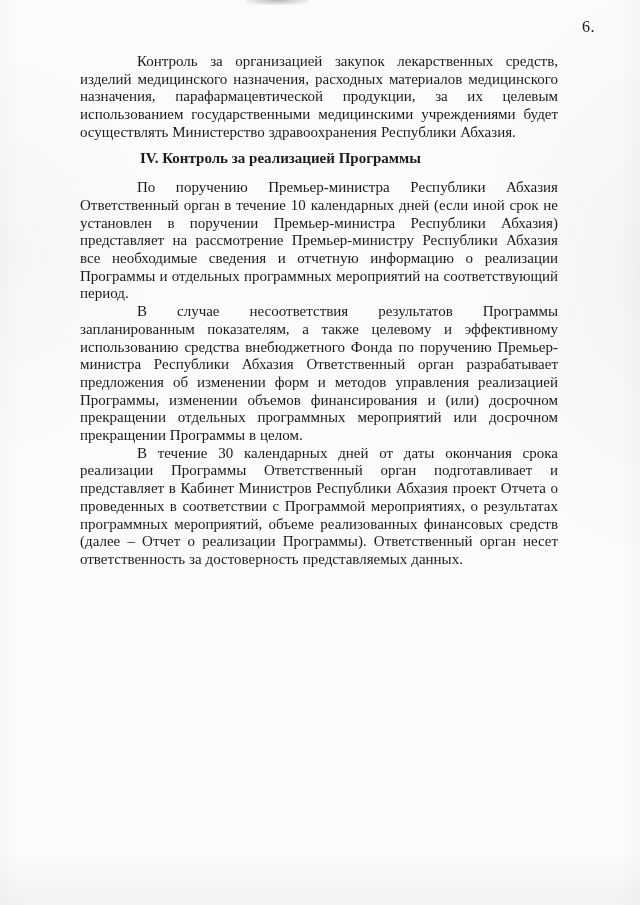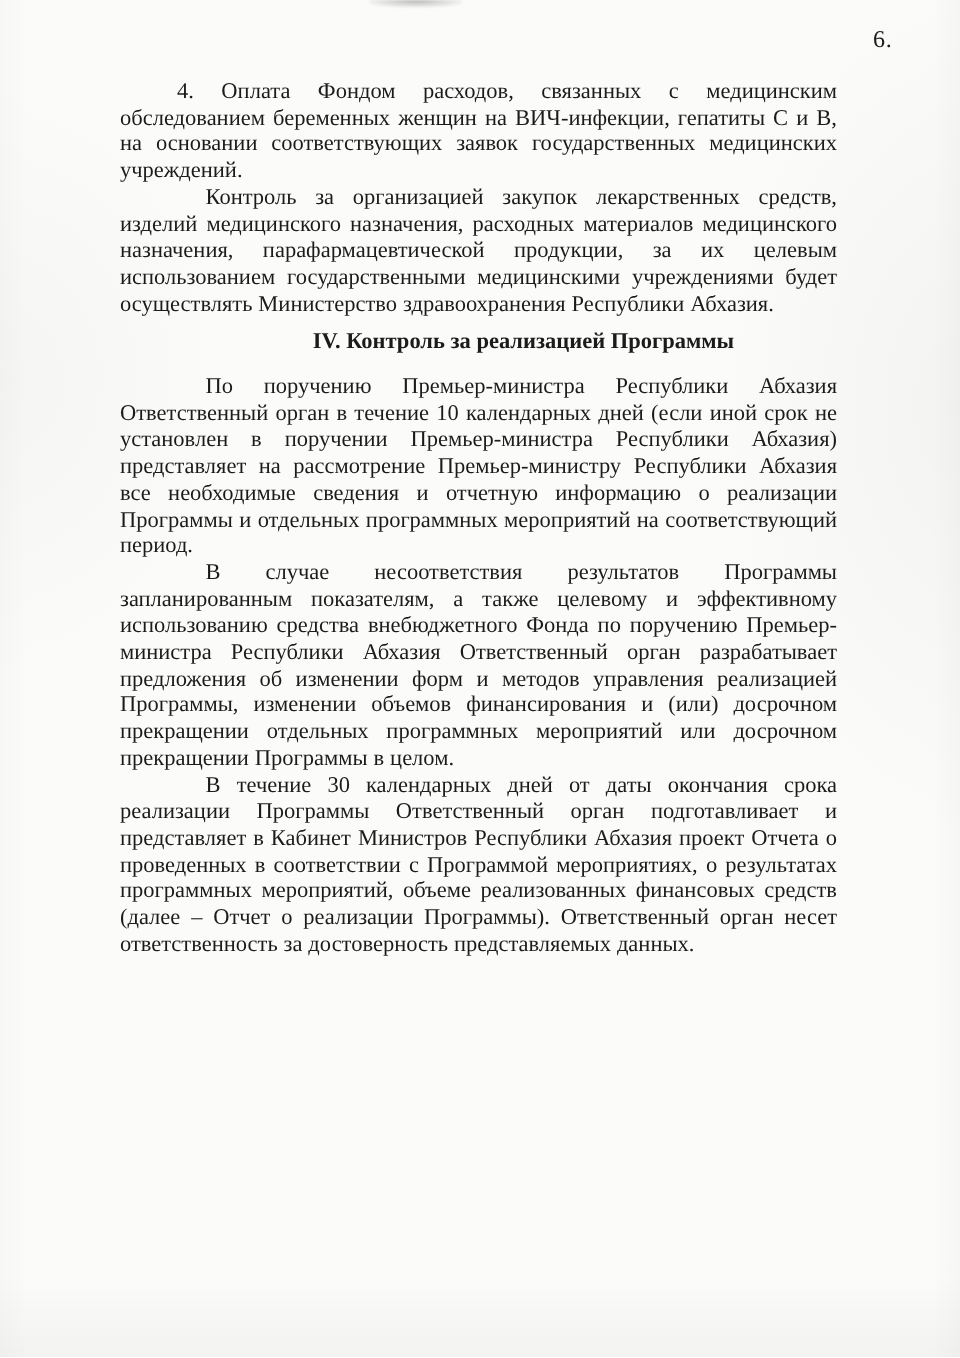--- a/index.html
+++ b/index.html
@@ -61,38 +61,37 @@
     text-indent: 57px;
     word-spacing: 0.2px;
   }
   .doc p.num {
     text-indent: 38px;
   }
   .doc h2 {
     margin: 8px 0 12px 0;
     font-size: 15px;
     font-weight: bold;
-    text-align: center;
+    text-align: left;
     text-indent: 60px;
     line-height: 17.7px;
   }
 </style>
 </head>
 <body>
 
 <div class="page">
 
   <div class="scan-smudge"></div>
 
   <div class="page-number">6.</div>
 
   <div class="doc">
 
 
-    <p class="num">4. Оплата Фондом расходов, связанных с медицинским обследованием беременных женщин на ВИЧ-инфекции, гепатиты С и В, на основании соответствующих заявок государственных медицинских учреждений.</p>
 
 
     <p>Контроль за организацией закупок лекарственных средств, изделий медицинского назначения, расходных материалов медицинского назначения, парафармацевтической продукции, за их целевым использованием государственными медицинскими учреждениями будет осуществлять Министерство здравоохранения Республики Абхазия.</p>
 
     <h2>IV. Контроль за реализацией Программы</h2>
 
 
     <p>По поручению Премьер-министра Республики Абхазия Ответственный орган в течение 10 календарных дней (если иной срок не установлен в поручении Премьер-министра Республики Абхазия) представляет на рассмотрение Премьер-министру Республики Абхазия все необходимые сведения и отчетную информацию о реализации Программы и отдельных программных мероприятий на соответствующий период.</p>
 
     <p>В случае несоответствия результатов Программы запланированным показателям, а также целевому и эффективному использованию средства внебюджетного Фонда по поручению Премьер-министра Республики Абхазия Ответственный орган разрабатывает предложения об изменении форм и методов управления реализацией Программы, изменении объемов финансирования и (или) досрочном прекращении отдельных программных мероприятий или досрочном прекращении Программы в целом.</p>

